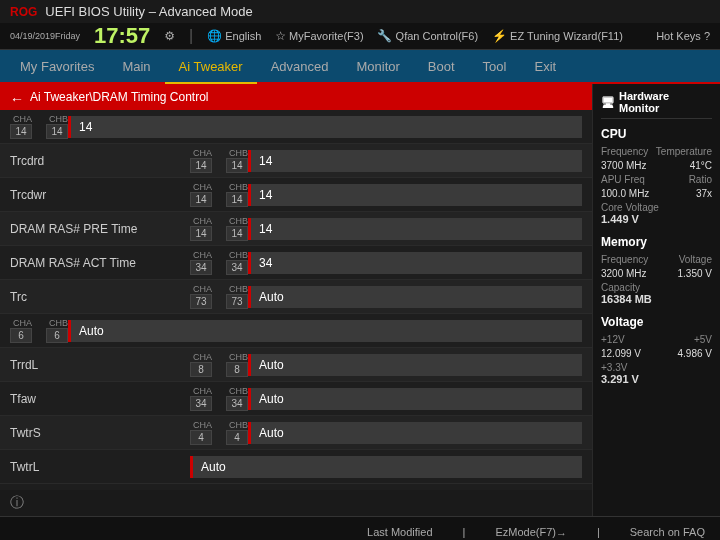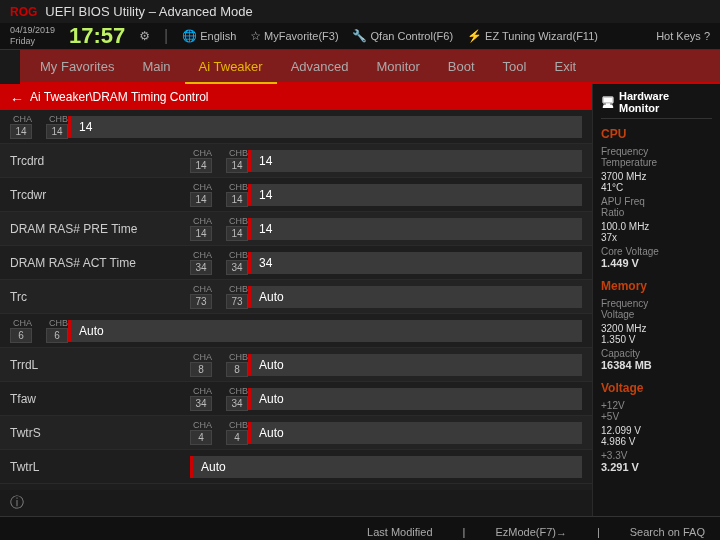--- a/index.html
+++ b/index.html
@@ -37,21 +37,20 @@
       padding: 2px 10px;
       display: flex;
       align-items: center;
       gap: 14px;
       font-size: 11px;
       color: #aaa;
       border-bottom: 1px solid #333;
     }
     .info-bar .datetime {
       display: flex;
-      flex-direction: column;
       font-size: 9px;
       line-height: 1.2;
     }
     .info-bar .time {
       font-size: 22px;
       color: #bef264;
       font-weight: bold;
       line-height: 1;
     }
     .info-bar .gear-icon {
@@ -73,27 +72,26 @@
       font-size: 12px;
     }
     .hot-keys {
       margin-left: auto;
       color: #bbb;
       font-size: 11px;
     }
 
     
     .nav-tabs {
-      background: #7f1d1d;
+      background: #0c4a6e;
       display: flex;
       align-items: center;
       padding: 0 6px;
       border-bottom: 2px solid #cc0000;
       height: 34px;
-      margin-left: 20px;
     }
     .nav-tab {
       padding: 6px 14px;
       font-size: 13px;
       color: #aaa;
       cursor: pointer;
       height: 34px;
       display: flex;
       align-items: center;
     }
@@ -225,30 +223,29 @@
       padding-bottom: 4px;
       border-bottom: 1px solid #333;
       display: flex;
       align-items: center;
       gap: 4px;
     }
     .hw-section {
       margin-bottom: 10px;
     }
     .hw-section-label {
-      color: #c2410c;
+      color: #ffffff;
       font-size: 12px;
       font-weight: bold;
       margin-bottom: 5px;
     }
     .hw-row {
       display: flex;
       justify-content: space-between;
       margin-bottom: 3px;
-      flex-direction: column;
     }
     .hw-key {
       color: #888;
       font-size: 10px;
     }
     .hw-val {
       color: #ddd;
       font-size: 10px;
     }
     .hw-val-large {

